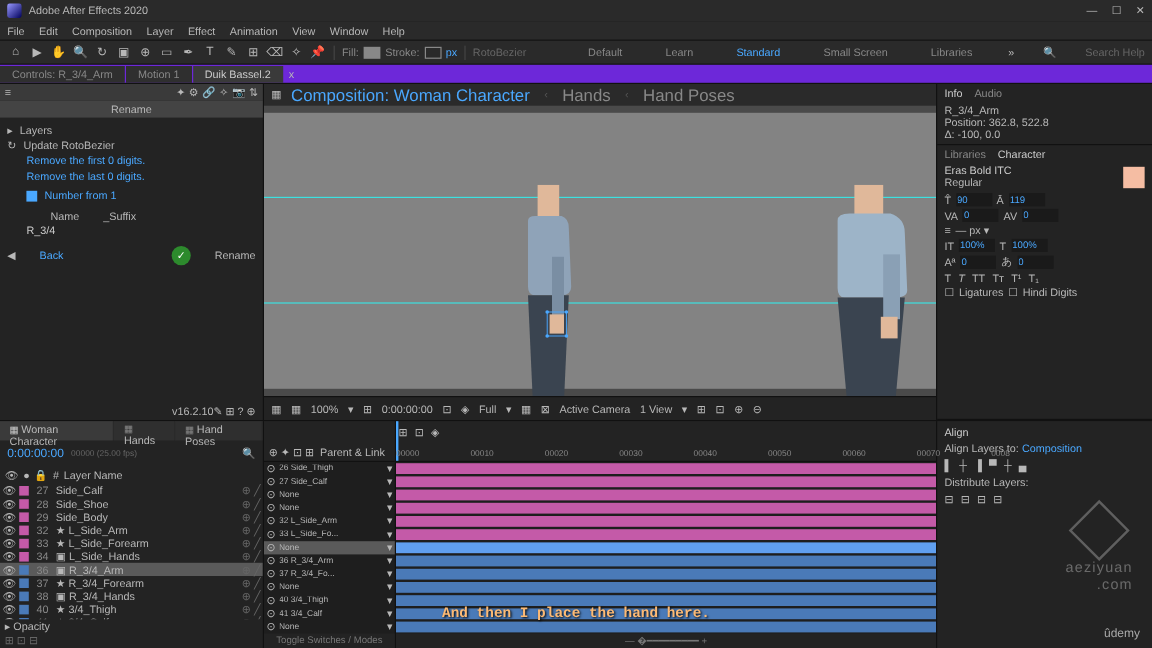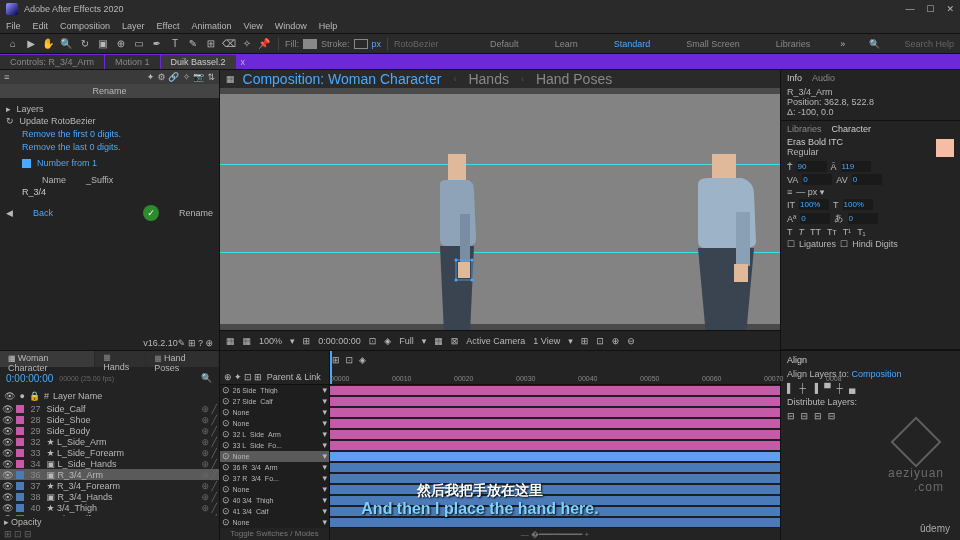--- a/index.html
+++ b/index.html
@@ -67,21 +67,21 @@
 .tl-ruler{height:38px;background:#232323;border-bottom:1px solid #111;position:relative}
 .tl-tracks{flex:1;position:relative}
 .track{height:11px;position:relative}
 .track .bar{position:absolute;top:1px;bottom:1px;left:0;right:0}
 .track .bar.pink{background:#a85a9a}
 .track .bar.blue{background:#5b7aa8}
 .tl-footer{height:14px;background:#232323;display:flex;align-items:center;padding:0 6px;font-size:8px;color:#777;justify-content:center}
 .align-panel{width:180px;background:#232323;border-left:1px solid #111;padding:4px 6px;font-size:8px}
 .subtitle{position:absolute;bottom:22px;left:0;right:0;text-align:center;pointer-events:none}
 .subtitle .cn{color:#fff;font-size:14px;text-shadow:1px 1px 2px #000;font-weight:bold}
-.subtitle .en{color:#7dd3fc;font-size:16px;font-family:Liberation Sans, sans-serif;text-shadow:1px 1px 2px #000;font-weight:bold}
+.subtitle .en{color:#fdba74;font-size:12px;font-family:Liberation Mono, monospace;text-shadow:1px 1px 2px #000;font-weight:bold}
 .watermark{position:absolute;right:16px;bottom:46px;text-align:right;opacity:.6;pointer-events:none}
 .watermark .wlogo{width:36px;height:36px;border:2px solid #888;transform:rotate(45deg);margin:0 auto 6px}
 .watermark .wtxt{color:#999;font-size:12px;letter-spacing:1px}
 .udemy{position:absolute;right:10px;bottom:6px;color:#aaa;font-size:10px}
 svg{display:block}
 </style>
 </head>
 <body>
 
 <div class="titlebar">
@@ -588,21 +588,20 @@
     <div style="margin:4px 0;display:flex;gap:6px">
       <span>⊟</span>
       <span>⊟</span>
       <span>⊟</span>
       <span>⊟</span>
     </div>
   </div>
 </div>
 
 <div class="subtitle">
-  <div class="cn">然后我把手放在这里</div>
   <div class="en">And then I place the hand here.</div>
 </div>
 <div class="watermark">
   <div class="wlogo"></div>
   <div class="wtxt">aeziyuan</div>
   <div class="wtxt">.com</div>
 </div>
 <div class="udemy">ûdemy</div>
 
 </body></html>

